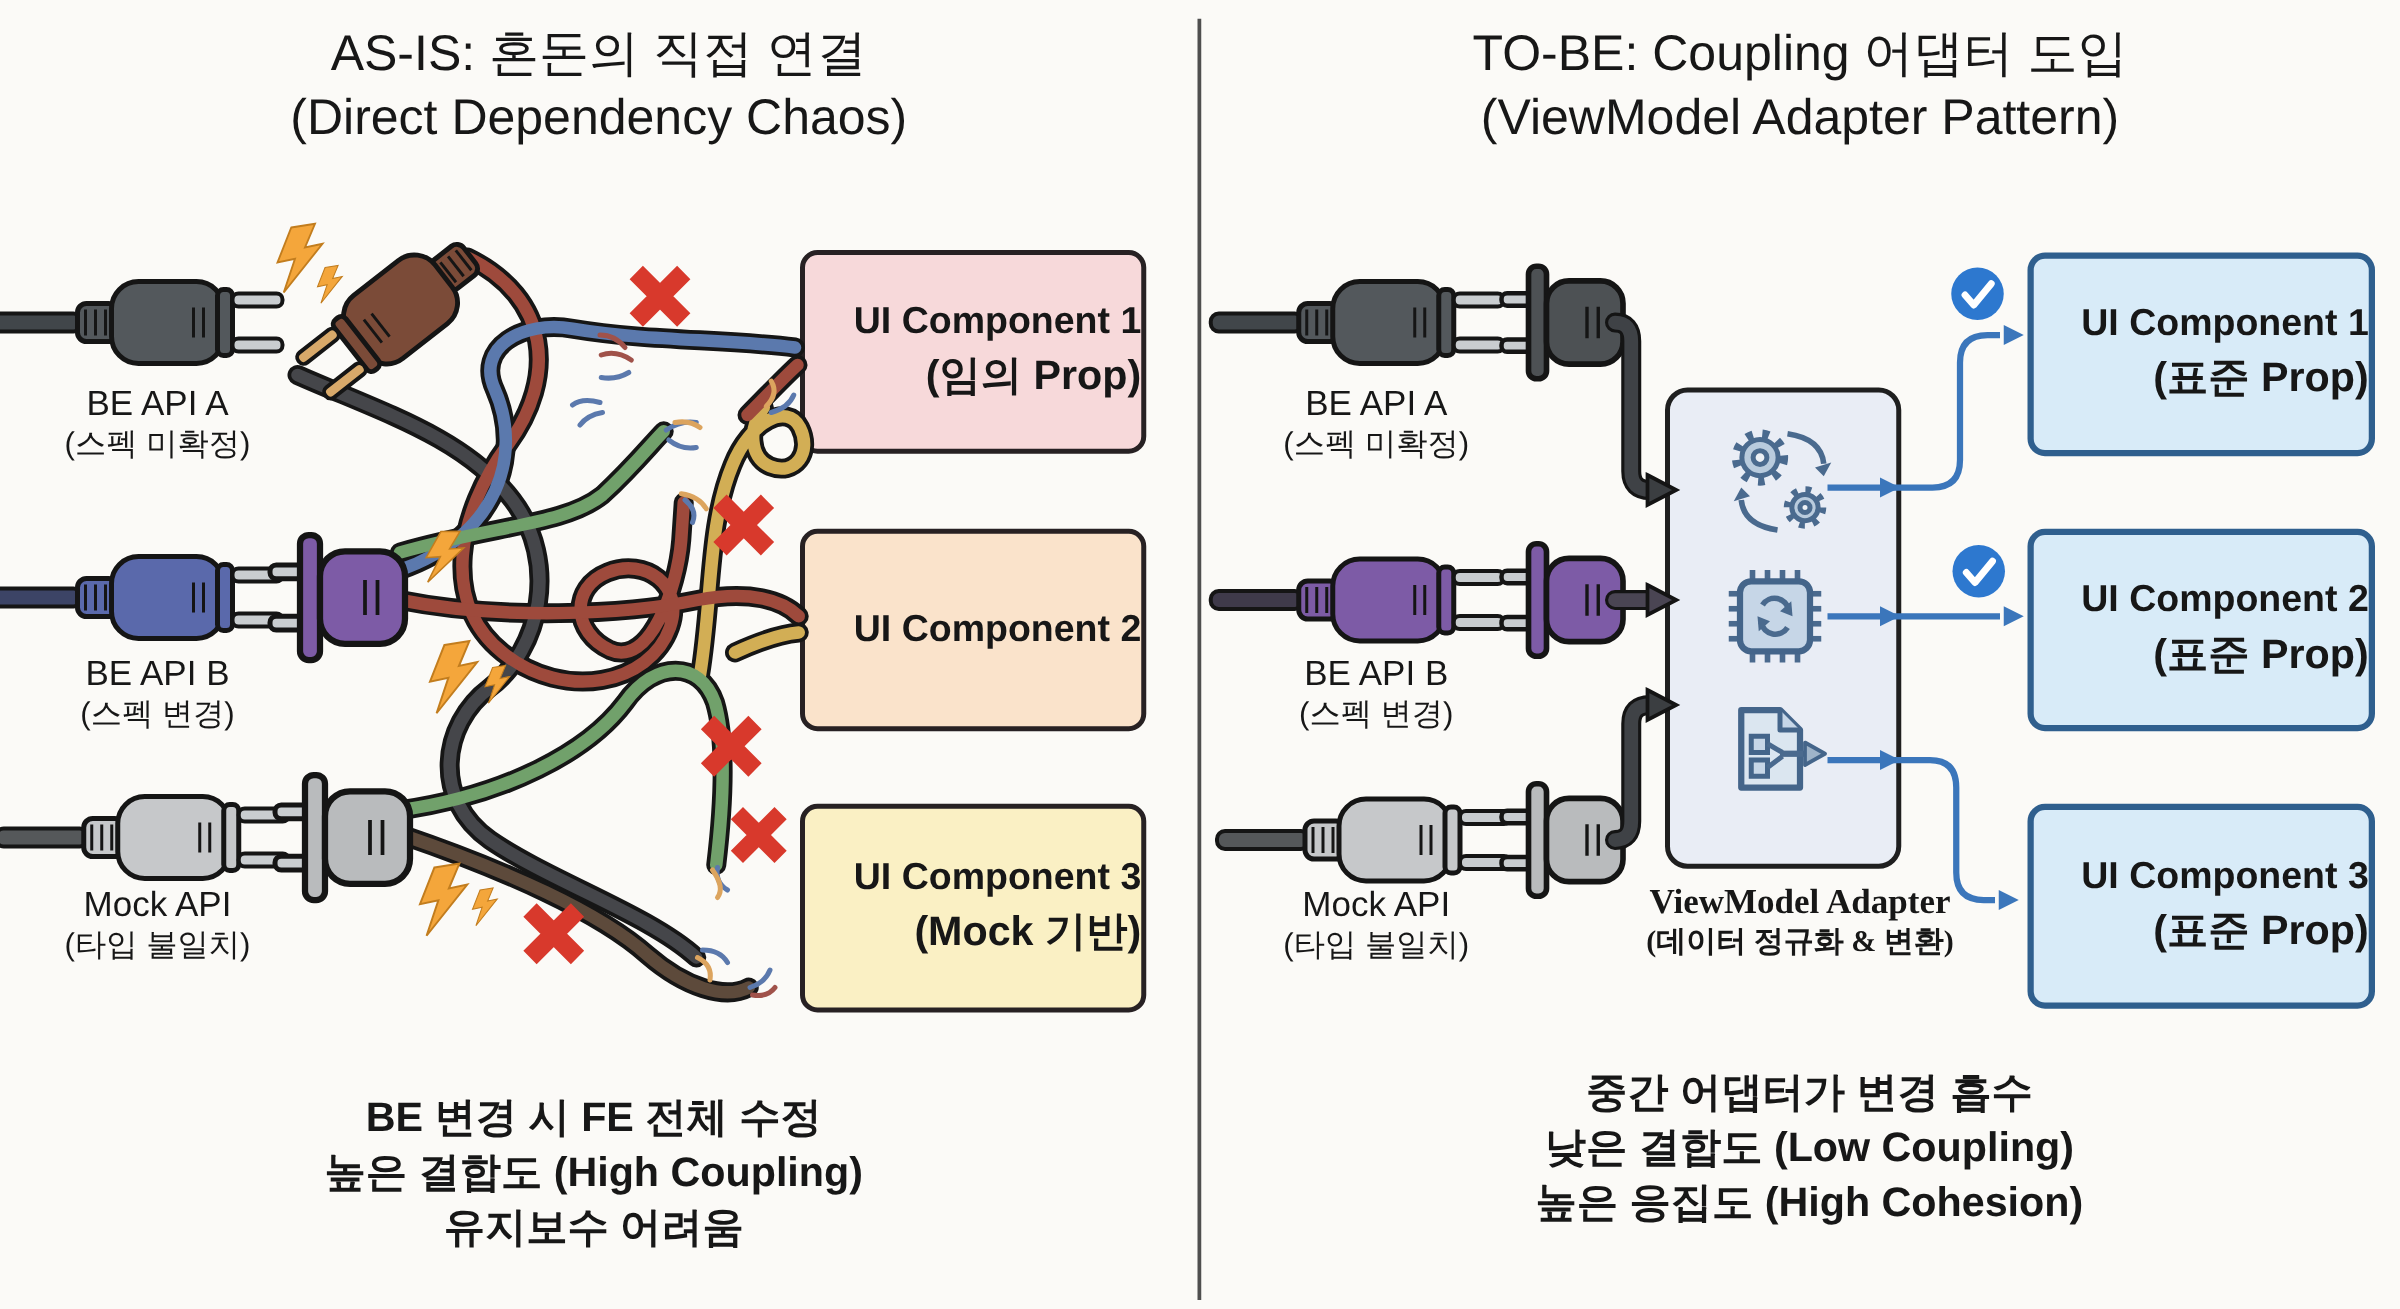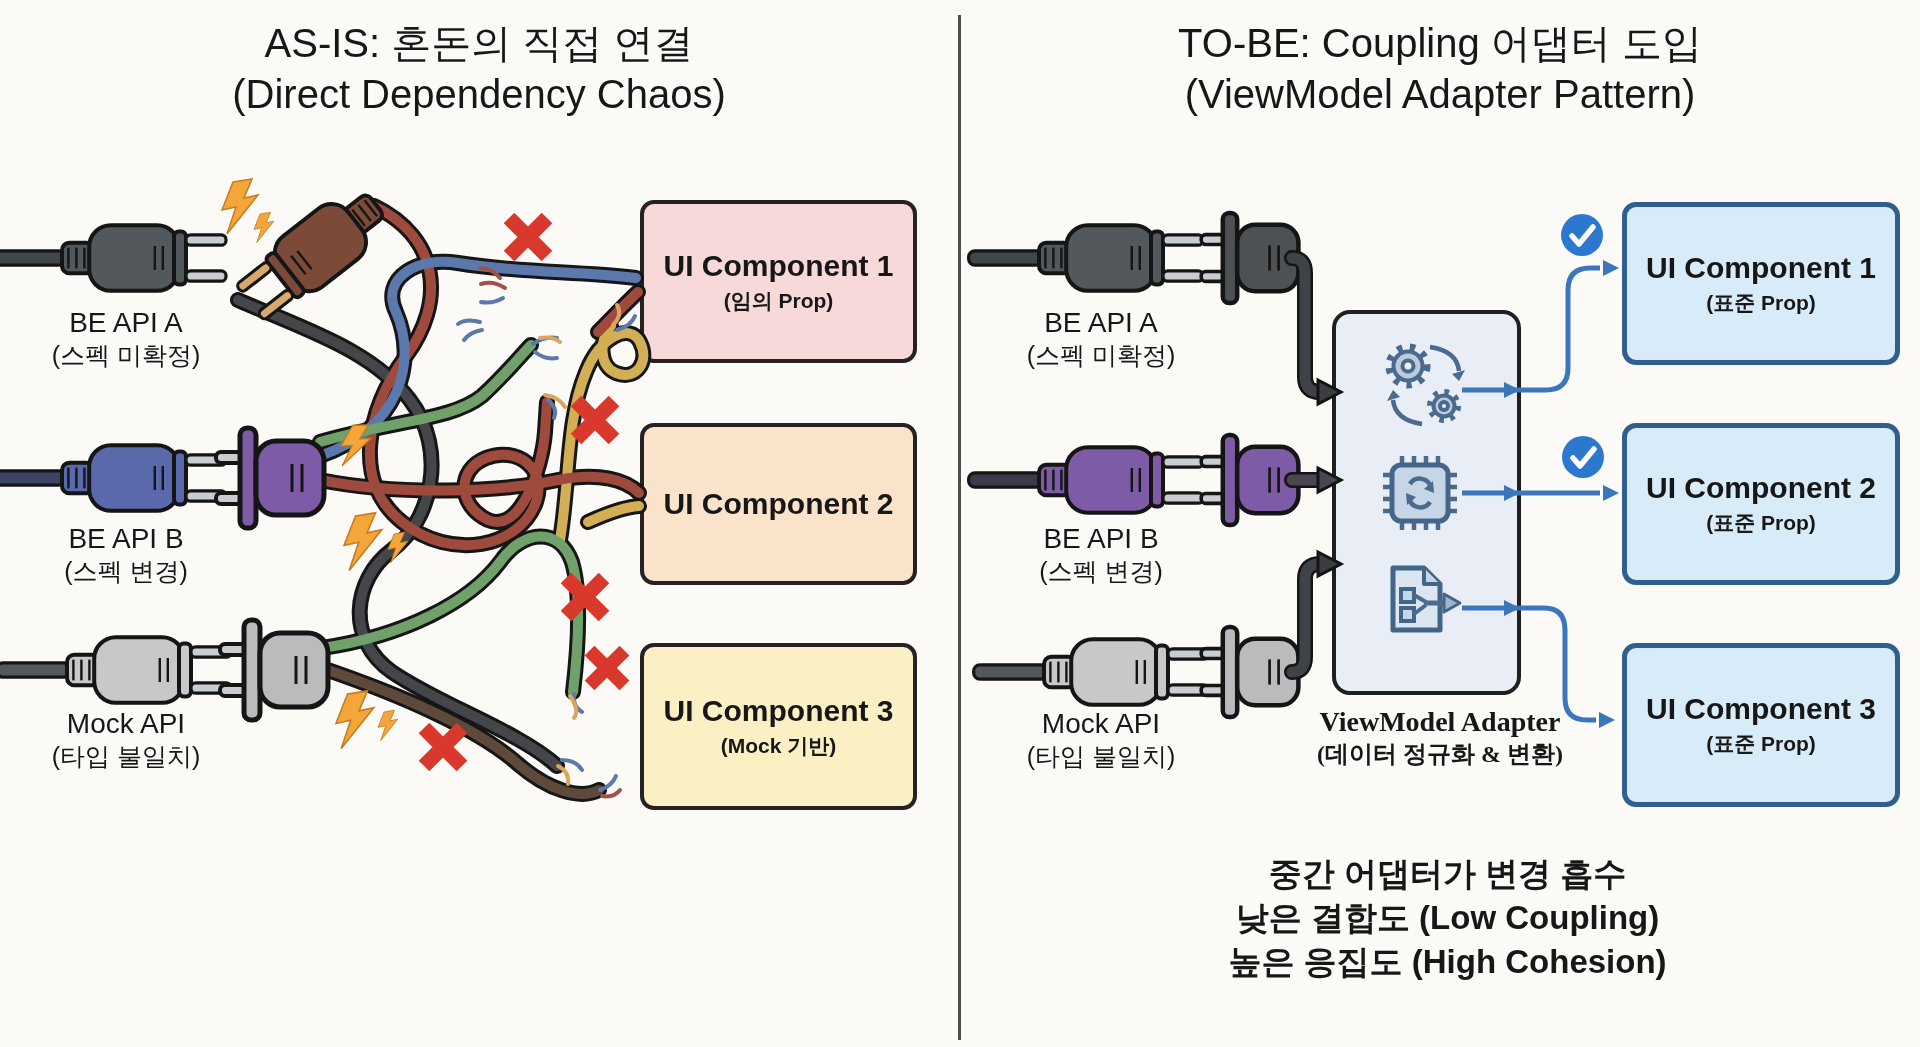--- a/index.html
+++ b/index.html
@@ -4,23 +4,23 @@
 <style>
   html,body{margin:0;padding:0;background:#fbfaf7;}
   .stage{position:relative;width:1920px;height:1047px;background:#fbfaf7;overflow:hidden;
          font-family:"Liberation Sans","DejaVu Sans",sans-serif;color:#171717;}
   .layer-art{position:absolute;left:0;top:0;z-index:5;pointer-events:none;}
   .divider{position:absolute;left:958px;top:15px;width:3px;height:1025px;background:#4f4f4f;z-index:1;}
   .title{position:absolute;z-index:8;font-weight:400;font-size:40px;line-height:1.28;text-align:center;}
   .plug-label{position:absolute;z-index:8;text-align:center;font-weight:400;font-size:28px;line-height:1.2;}
   .plug-label .sub{font-size:25px;}
   .comp{position:absolute;z-index:2;border-radius:14px;display:flex;flex-direction:column;
-        justify-content:center;align-items:center;text-align:center;box-sizing:border-box;}
+        justify-content:center;align-items:flex-end;text-align:center;box-sizing:border-box;}
   .comp .t{font-size:30px;font-weight:700;}
-  .comp .s{font-size:21px;font-weight:600;margin-top:4px;}
+  .comp .s{font-size:33px;font-weight:600;margin-top:4px;}
   .comp-pink{background:#f7d9da;border:4px solid #272123;}
   .comp-peach{background:#fae3cb;border:4px solid #272123;}
   .comp-yellow{background:#faf0c4;border:4px solid #272123;}
   .comp-blue{background:#d8ebf8;border:5px solid #2f5f8e;}
   .adapter-box{position:absolute;z-index:2;background:#e9edf5;border:4px solid #1f1f1f;border-radius:18px;}
   .adapter-label{position:absolute;z-index:8;text-align:center;font-weight:700;font-size:28px;line-height:1.25;}
   .adapter-label .sub{font-size:24px;}
   .caption{position:absolute;z-index:8;font-weight:700;font-size:33px;line-height:1.33;text-align:center;}
   svg .pc-body{fill:var(--pbody,#888);stroke:#151515;stroke-width:5;}
   svg .pc-prong{fill:var(--pprong,#c9cdd0);stroke:#151515;stroke-width:4;}
@@ -60,20 +60,25 @@
     <div class="s">(임의 Prop)</div>
   </div>
   <div class="comp comp-peach" style="left:640px;top:423px;width:277px;height:162px;">
     <div class="t">UI Component 2</div>
   </div>
   <div class="comp comp-yellow" style="left:640px;top:643px;width:277px;height:167px;">
     <div class="t">UI Component 3</div>
     <div class="s">(Mock 기반)</div>
   </div>
 
+  <div class="caption" style="left:180px;top:872px;width:590px;">
+    <div>BE 변경 시 FE 전체 수정</div>
+    <div>높은 결합도 (High Coupling)</div>
+    <div>유지보수 어려움</div>
+  </div>
 
   <div class="title" style="left:962px;top:18px;width:956px;">
     <div>TO-BE: Coupling 어댑터 도입</div>
     <div>(ViewModel Adapter Pattern)</div>
   </div>
 
   <div class="plug-label" style="left:975px;top:306px;width:252px;">
     <div>BE API A</div>
     <div class="sub">(스펙 미확정)</div>
   </div>

